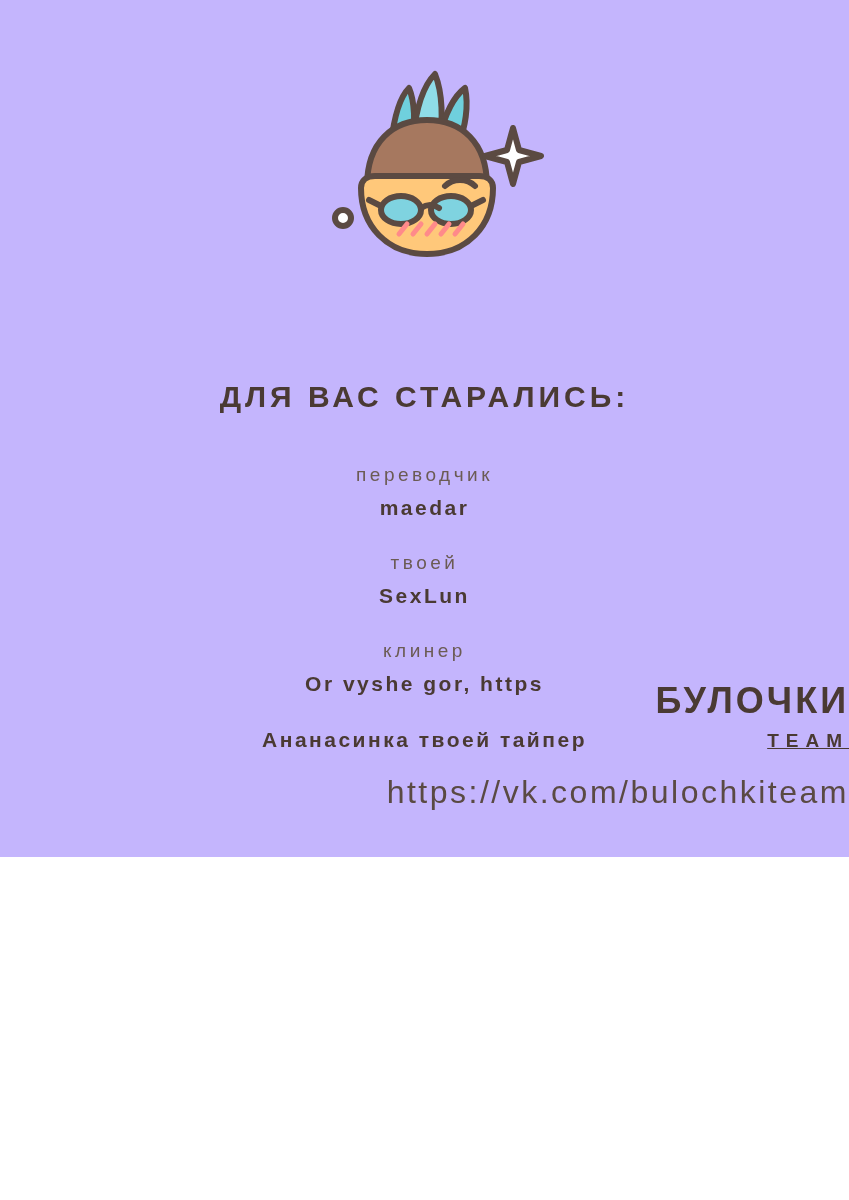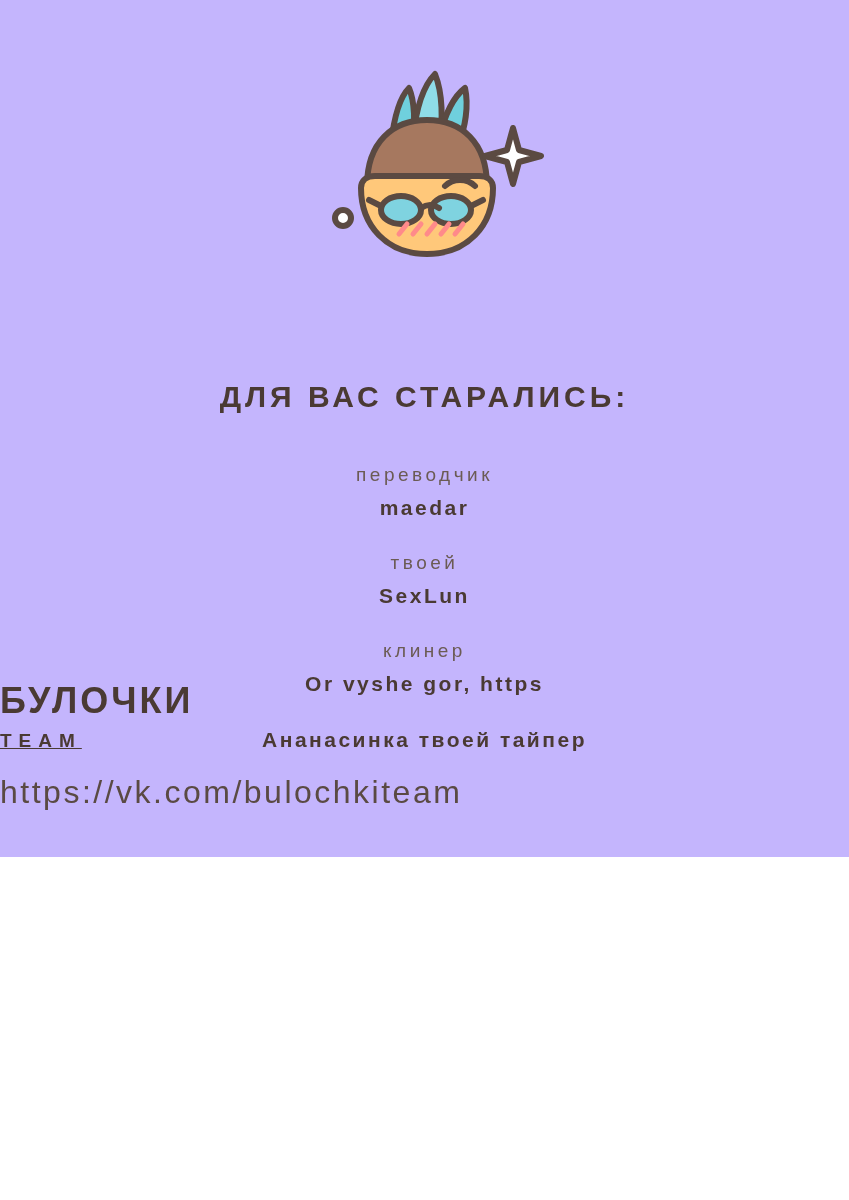--- a/index.html
+++ b/index.html
@@ -69,21 +69,21 @@
   }
 
   
   .footer {
     position: absolute;
     left: 0;
     right: 0;
     bottom: 46px;
     display: flex;
     flex-direction: column;
-    align-items: flex-start;
+    align-items: flex-end;
   }
   .team-name {
     font-size: 36px;
     font-weight: bold;
     letter-spacing: 3px;
     color: #4a3a33;
   }
   .team-sub {
     margin-top: 8px;
     font-size: 19px;

